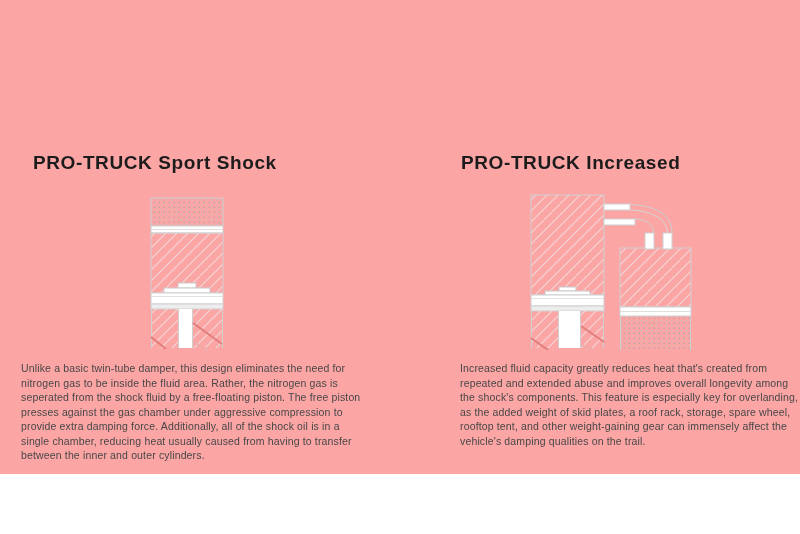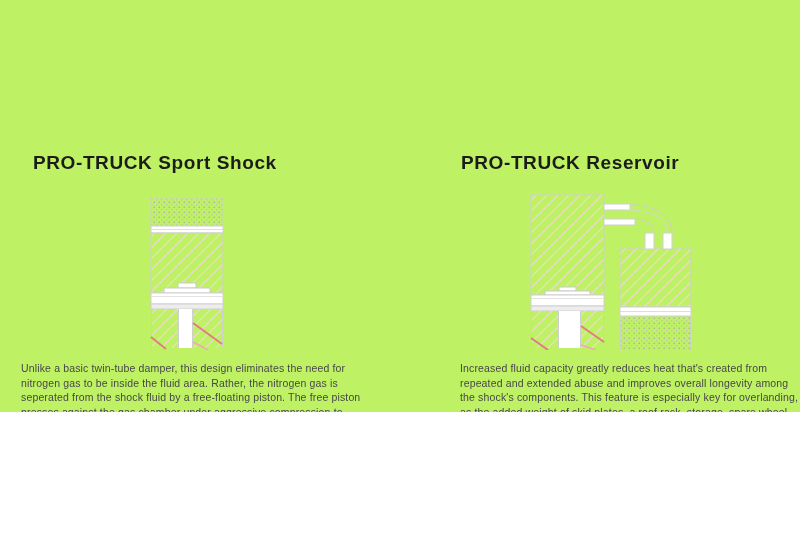--- a/index.html
+++ b/index.html
@@ -4,22 +4,22 @@
 <style>
   html, body {
     margin: 0;
     padding: 0;
     background: #ffffff;
     font-family: "Liberation Sans", sans-serif;
   }
   .page {
     position: relative;
     width: 800px;
-    height: 412px;
-    background: #bef264;
+    height: 474px;
+    background: #fca5a5;
     overflow: hidden;
   }
   .section-title {
     position: absolute;
     margin: 0;
     font-size: 19px;
     line-height: 24px;
     font-weight: bold;
     letter-spacing: 0.6px;
     color: #1c1c1c;
@@ -92,21 +92,21 @@
       <line x1="30.5" y1="113" x2="30.5" y2="152" stroke="#cfcfcf" stroke-width="1"></line>
       <line x1="44.5" y1="113" x2="44.5" y2="152" stroke="#cfcfcf" stroke-width="1"></line>
       <line x1="3" y1="141" x2="18" y2="153" stroke="#e27d7d" stroke-width="2"></line>
       <line x1="45" y1="127" x2="74" y2="148" stroke="#e27d7d" stroke-width="2"></line>
       <line x1="45" y1="146" x2="60" y2="154" stroke="#edaaaa" stroke-width="1.5"></line>
     </g>
   </svg>
 
   <p class="section-desc left">Unlike a basic twin-tube damper, this design eliminates the need for nitrogen gas to be inside the fluid area. Rather, the nitrogen gas is seperated from the shock fluid by a free-floating piston. The free piston presses against the gas chamber under aggressive compression to provide extra damping force. Additionally, all of the shock oil is in a single chamber, reducing heat usually caused from having to transfer between the inner and outer cylinders.</p>
 
-  <h2 class="section-title right">PRO-TRUCK Reservoir</h2>
+  <h2 class="section-title right">PRO-TRUCK Increased</h2>
 
   <svg class="diagram right" width="170" height="158" viewBox="0 0 170 158">
 
     <rect x="3" y="3" width="73" height="100" fill="url(#hatch)" stroke="#cfcfcf" stroke-width="1"></rect>
 
     <g>
       <rect x="31" y="95" width="17" height="4" fill="#ffffff" stroke="#c9c9c9" stroke-width="1"></rect>
       <rect x="17" y="99" width="45" height="4" fill="#ffffff" stroke="#c9c9c9" stroke-width="1"></rect>
     </g>
 

